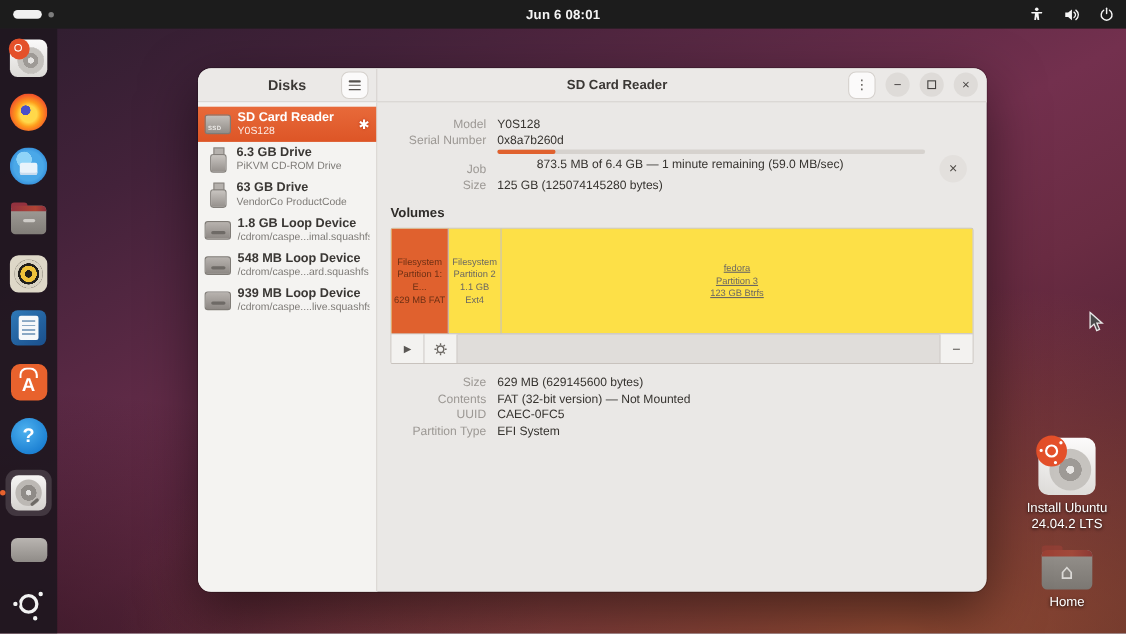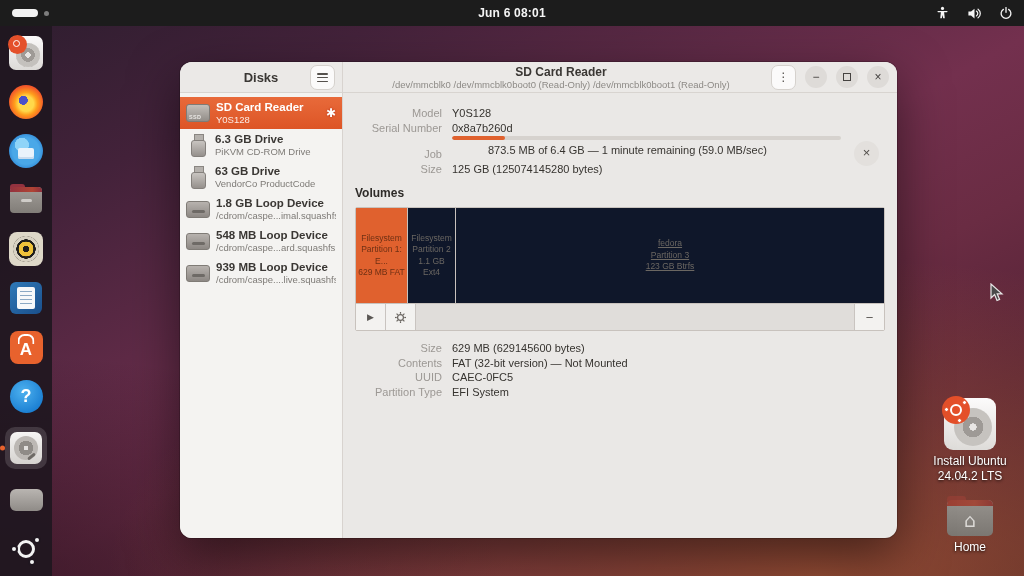--- a/index.html
+++ b/index.html
@@ -126,21 +126,21 @@
   .job-row .dlabel { padding-top:12px; }
   .job-right { flex:1; margin-left:10px; position:relative; padding-right:44px; }
   .job-status { text-align:center; font-size:9.5px; color:#a5a19d; line-height:12px; }
   .job-bar { height:4px; background:#d6d2ce; border-radius:2px; overflow:hidden; margin-top:1px; }
   .job-fill { height:100%; background:#e0612e; border-radius:2px; }
   .job-detail { font-size:11px; color:#36332f; margin-top:3px;margin-left:36px; }
   .job-cancel { position:absolute; right:6px; top:6px; width:25px; height:25px; border-radius:50%; background:#e3e0dd; color:#504c48; display:grid; place-items:center; font-size:13px; cursor:pointer; }
 
   .vol-heading { font-size:12px; font-weight:700; color:#2e2b28; margin:10px 0 7px; }
   .vol-frame { border:1px solid #c8c2bd; border-radius:2px; }
-  .vol-parts { display:flex; height:95px; background:#0f172a; }
+  .vol-parts { display:flex; height:95px; background:#fde047; }
   .vseg { border-right:1px solid #c8c2bd; display:flex; flex-direction:column; align-items:center; justify-content:center; text-align:center; font-size:8.5px; line-height:11.5px; color:#6b6762; cursor:pointer; overflow:hidden; padding:2px; }
   .vseg:last-child { border-right:none; }
   .vseg.sel { background:#e0612e; color:#6e3014; }
   .vseg1 { width:52px; flex:0 0 auto; }
   .vseg2 { width:48px; flex:0 0 auto; }
   .vseg3 { flex:1;text-decoration:underline; }
   .vol-toolbar { height:27px; background:#e0ddda; border-top:1px solid #c8c2bd; display:flex; align-items:stretch; }
   .vbtn { width:30px; display:grid; place-items:center; background:#f3f2f0; border-right:1px solid #c9c4c0; cursor:pointer; color:#5a5754; font-size:9px; }
   .vbtn-minus { margin-left:auto; border-right:none; border-left:1px solid #c9c4c0; font-size:13px; }
 
@@ -262,21 +262,20 @@
           <div class="bars">
               <i></i>
               <i></i>
               <i></i>
             </div>
         </div>
       </div>
       <div class="tb-main">
         <div class="tb-titles">
           <div class="wt">SD Card Reader</div>
-          <div class="ws">/dev/mmcblk0 /dev/mmcblk0boot0 (Read-Only) /dev/mmcblk0boot1 (Read-Only)</div>
         </div>
         <div class="tb-controls">
           <div class="dots-btn">⋮</div>
           <div class="wc">−</div>
           <div class="wc">
               <span class="maxsq"></span>
             </div>
           <div class="wc">×</div>
         </div>
       </div>

